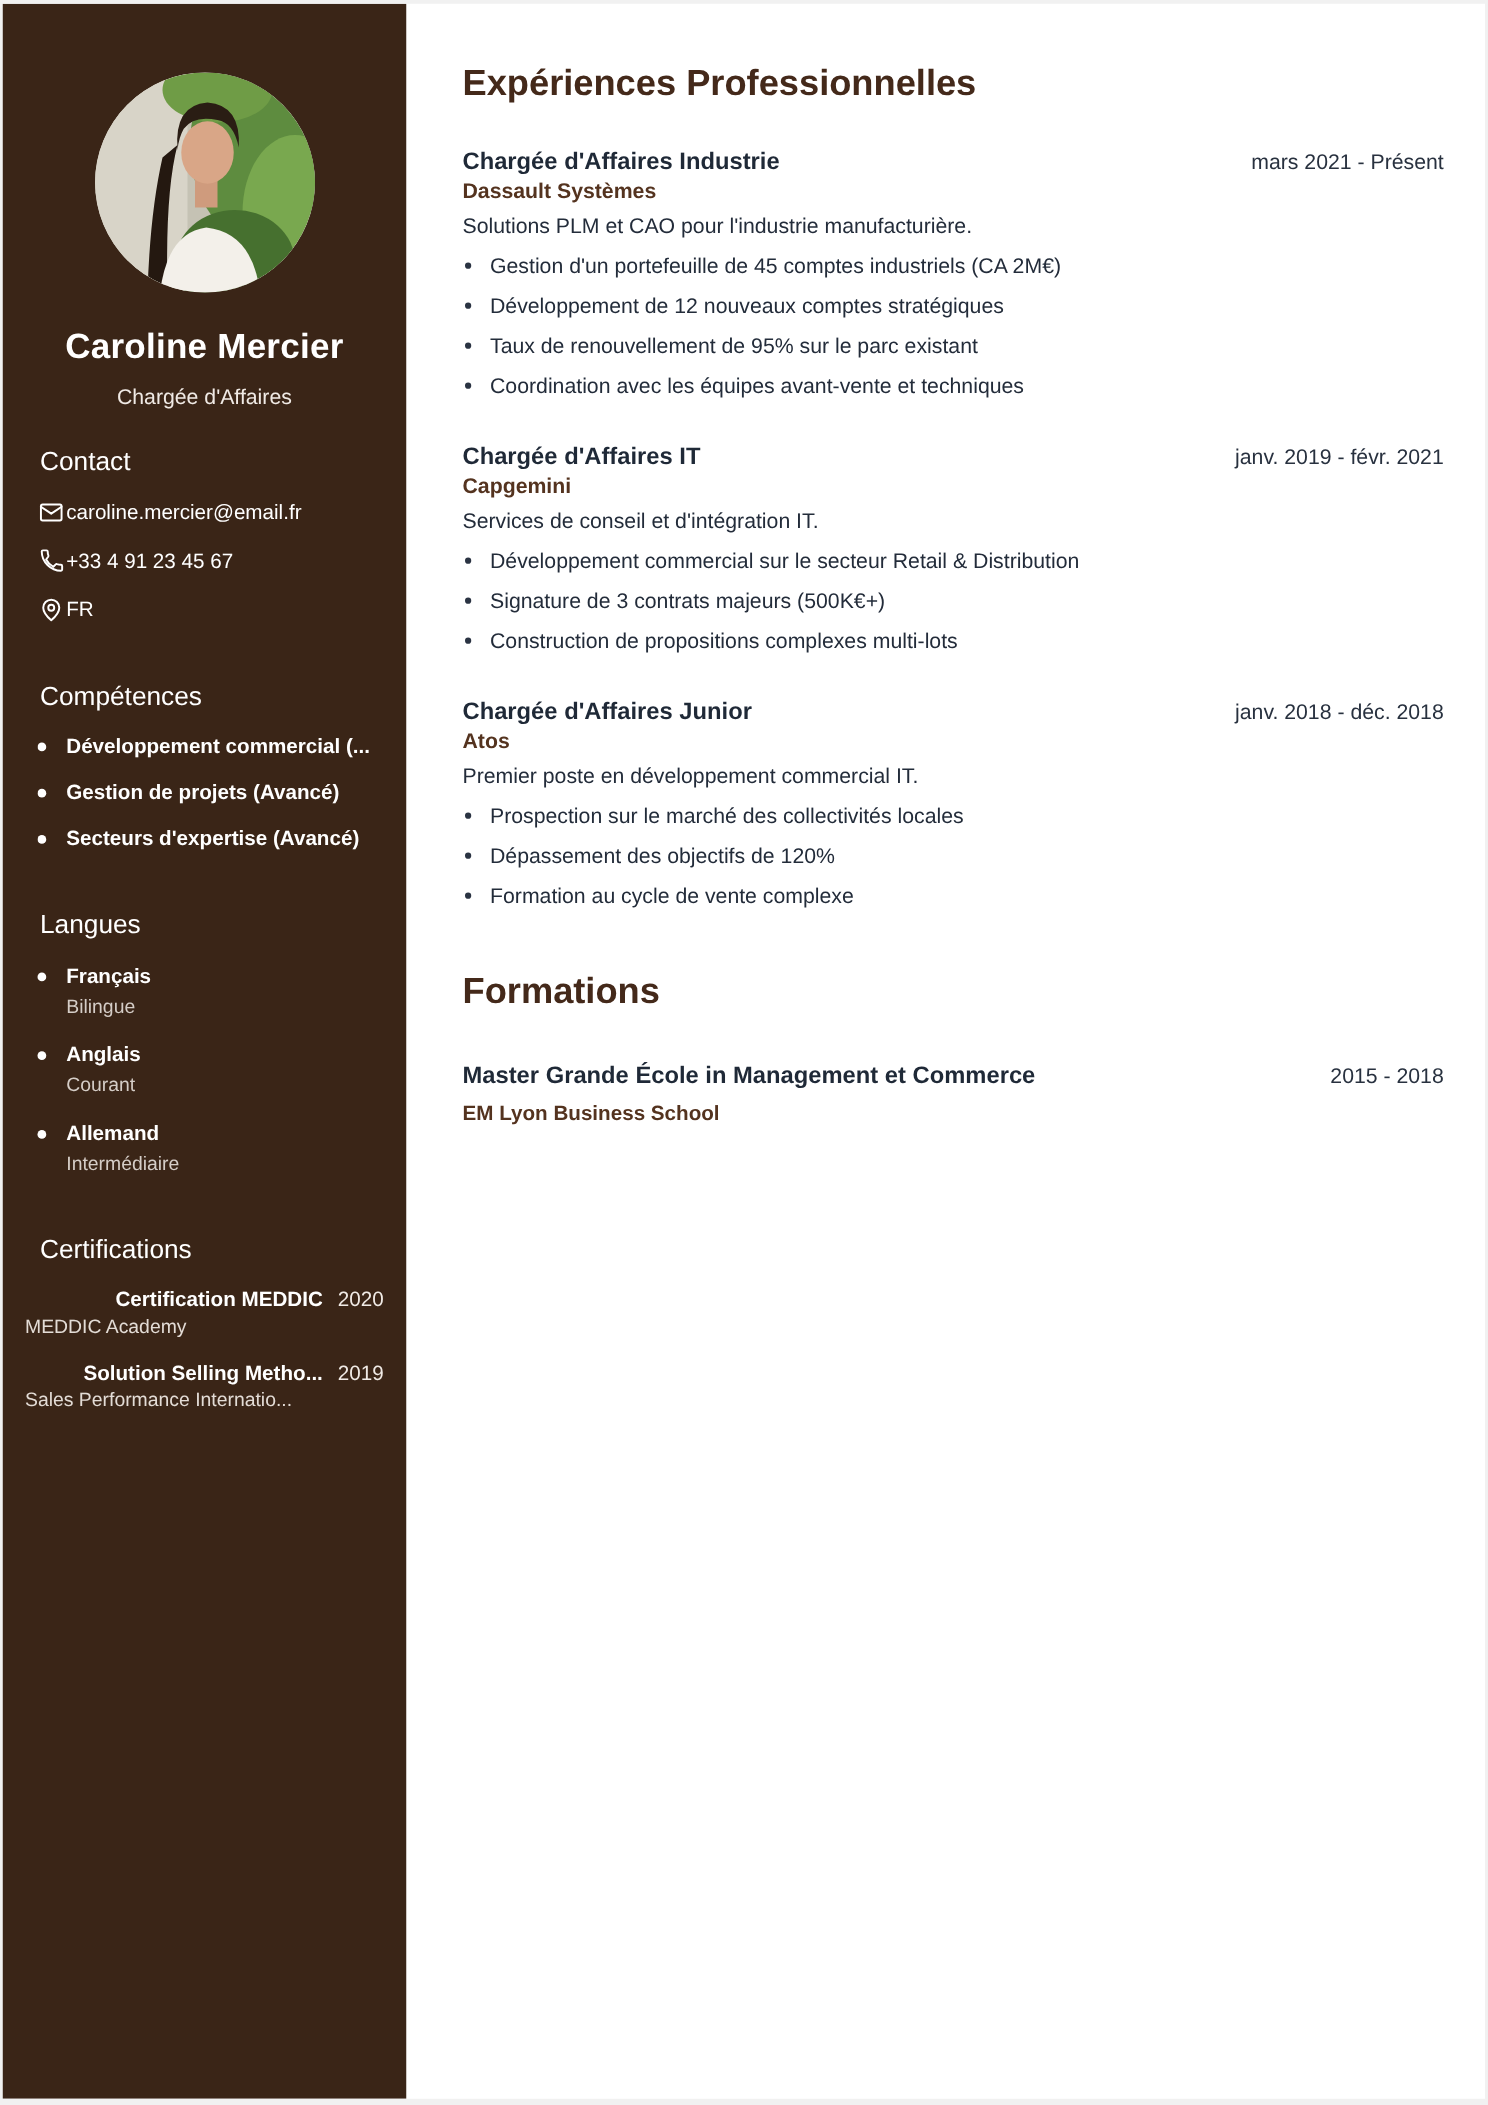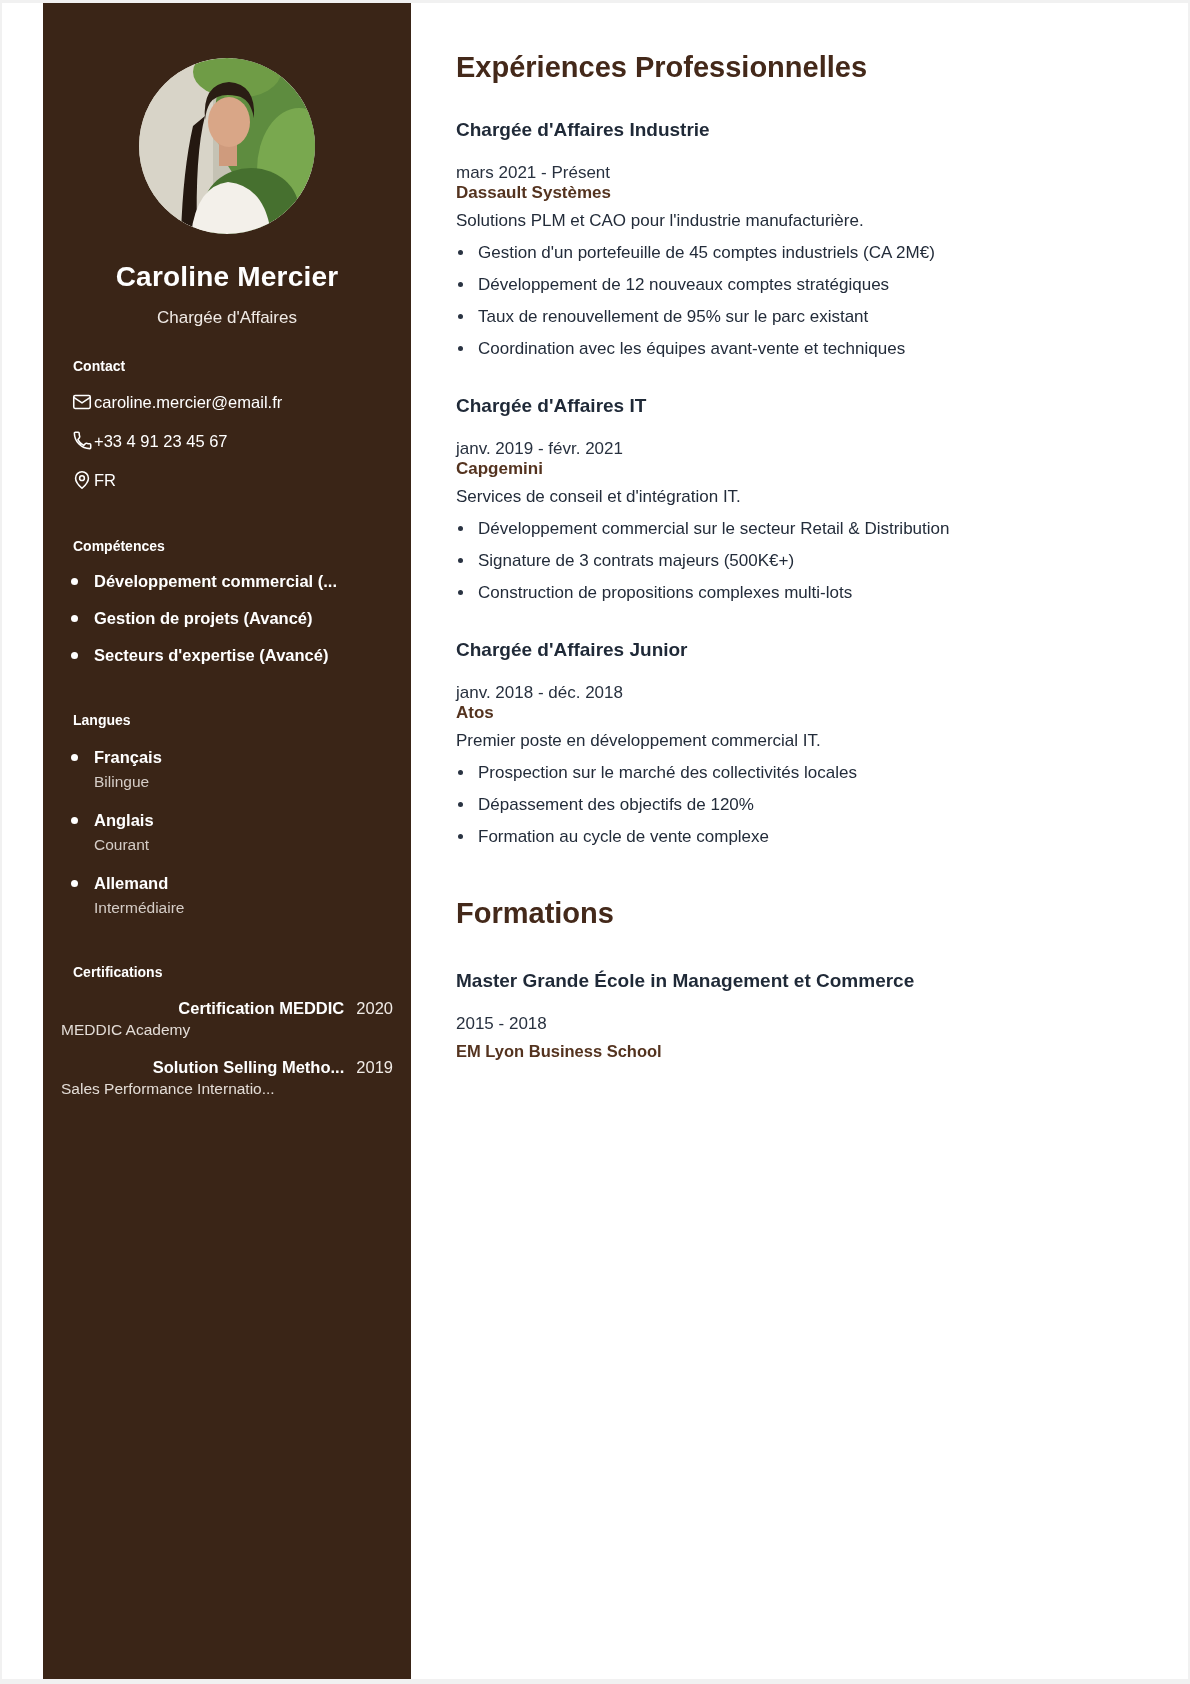--- a/index.html
+++ b/index.html
@@ -14,38 +14,37 @@
   }
   .page {
     width:100%; height:100%;
     background:#ffffff;
     display:flex;
     overflow:hidden;
   }
 
   
   .sidebar {
-    width:368px; flex-shrink:0;
+    width:323px; flex-shrink:0;
     background:#3a2517;
     color:#ffffff;
     overflow:hidden;
-    margin-left:41px;
   }
   .avatar {
     width:176px; height:176px;
     border-radius:50%;
     margin:55px auto 0;
     overflow:hidden;
     background:#c9c6ba;
   }
   .avatar svg { display:block; width:100%; height:100%; }
   .name { font-size:28px; font-weight:700; text-align:center; margin-top:27px; letter-spacing:.2px; }
   .role { font-size:17px; text-align:center; margin-top:15px; color:#f0eae5; }
 
-  .side-h { font-size:14px; font-weight:700; margin:30px 0 0 30px; }
+  .side-h { font-size:21px; font-weight:400; margin:30px 0 0 30px; }
   .side-h.gap-lg { margin-top:47px; }
 
   .contact-item { display:flex; align-items:center; gap:1px; margin:17px 0 0 28px; font-size:16.5px; }
   .cicon { width:22px; height:22px; flex-shrink:0; display:inline-flex; }
   .cicon svg { width:22px; height:22px; }
 
   .skill { display:flex; align-items:center; gap:16px; margin:18px 28px 0 28px; font-weight:700; font-size:16.5px; white-space:nowrap; overflow:hidden; }
   .dot-w { width:7px; height:7px; border-radius:50%; background:#ffffff; flex-shrink:0; }
 
   .lang { margin:20px 0 0 28px; }
@@ -61,21 +60,21 @@
   
   .main {
     flex:1;
     padding:46px 33px 0 45px;
     color:#232c3a;
   }
   .sec-h { font-size:29px; font-weight:700; color:#44291a; line-height:36px; }
   .sec-h.second { margin-top:46px; }
 
   .job { margin-top:32px; }
-  .title-row { display:flex; justify-content:space-between; align-items:baseline; gap:20px;flex-direction:column; }
+  .title-row { display:flex; justify-content:space-between; align-items:baseline; gap:20px; }
   .job-title { font-size:19px; font-weight:700; color:#1f2937; line-height:26px; }
   .date { font-size:17px; color:#28313f; font-weight:400; white-space:nowrap; flex-shrink:0; }
   .company { margin-top:0; font-size:17px; font-weight:700; color:#54331f; }
   .summary { margin-top:5px; font-size:17px; line-height:25px; }
   .bullets { list-style:none; margin-top:3px; }
   .bullets li { display:flex; gap:15px; margin-top:7px; font-size:17px; line-height:25px; }
   .dot-d { width:5px; height:5px; border-radius:50%; background:#2a3342; flex-shrink:0; margin-top:10px; margin-left:2px; }
 
   .edu { margin-top:36px; }
   .degree { font-size:19px; font-weight:700; color:#1f2937; line-height:27px; max-width:470px; }

